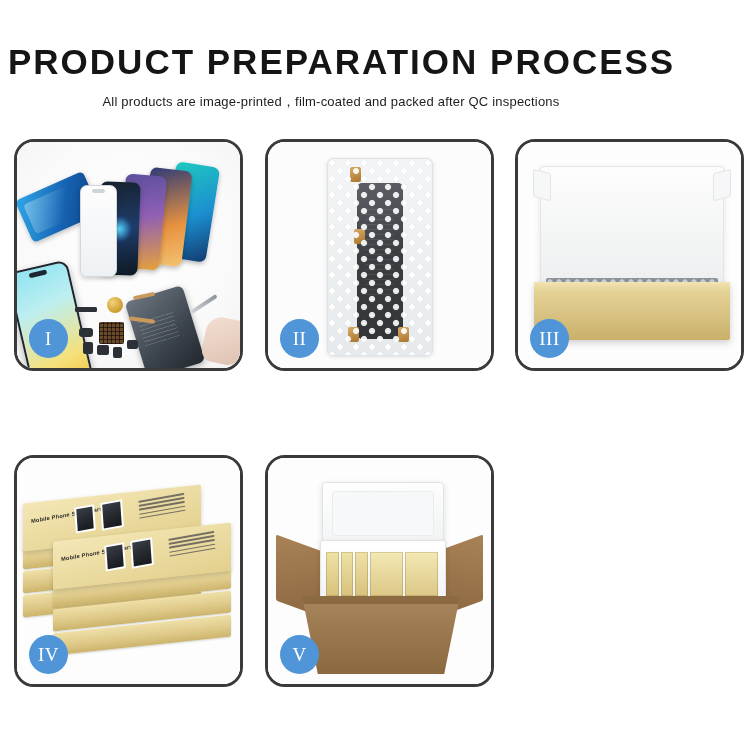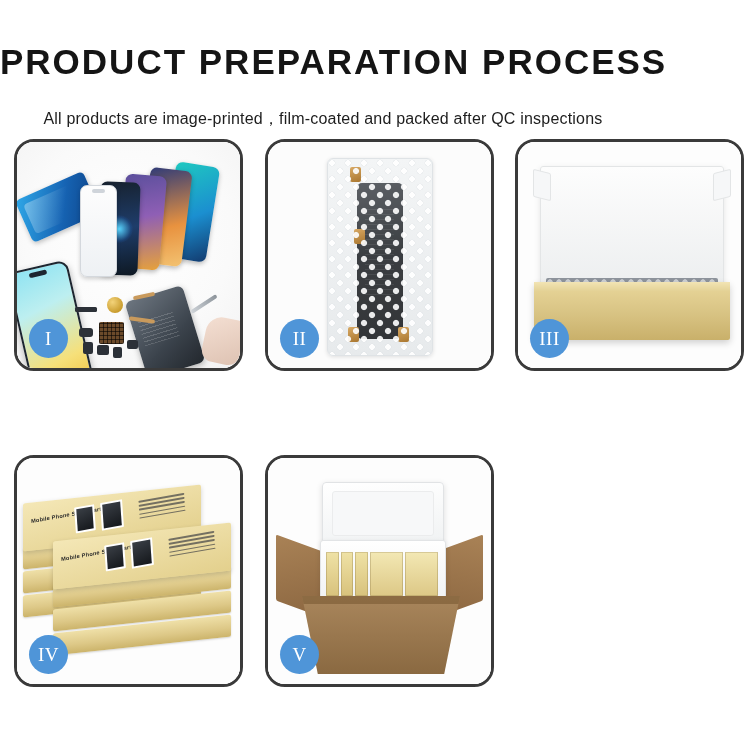--- a/index.html
+++ b/index.html
@@ -3,27 +3,27 @@
 <meta charset="utf-8">
 <style>
   html,body{margin:0;padding:0;}
   body{
     width:750px;height:750px;background:#ffffff;overflow:hidden;
     font-family:"Liberation Sans",sans-serif;
   }
   .page{position:relative;width:750px;height:750px;background:#fff;}
 
   
-  .header{position:absolute;left:0;top:0;width:646px;text-align:center;}
+  .header{position:absolute;left:0;top:0;width:646px;text-align:center;padding-left:8px;}
   .title{
     font-size:35px;font-weight:700;color:#151515;letter-spacing:2.0px;
     margin-top:44px;line-height:1.05;white-space:nowrap;
   }
   .subtitle{
-    font-size:16px;color:#1d1d1d;letter-spacing:.2px;margin-top:28px;
+    font-size:13px;color:#1d1d1d;letter-spacing:.2px;margin-top:12px;
     white-space:nowrap;
   }
 
   
   .grid{position:absolute;left:14px;top:139px;width:722px;height:548px;}
   .panel{
     position:absolute;width:229px;height:232px;
     border:3px solid #3a3a3a;border-radius:20px;background:#fefefe;
     box-sizing:border-box;overflow:hidden;
   }

